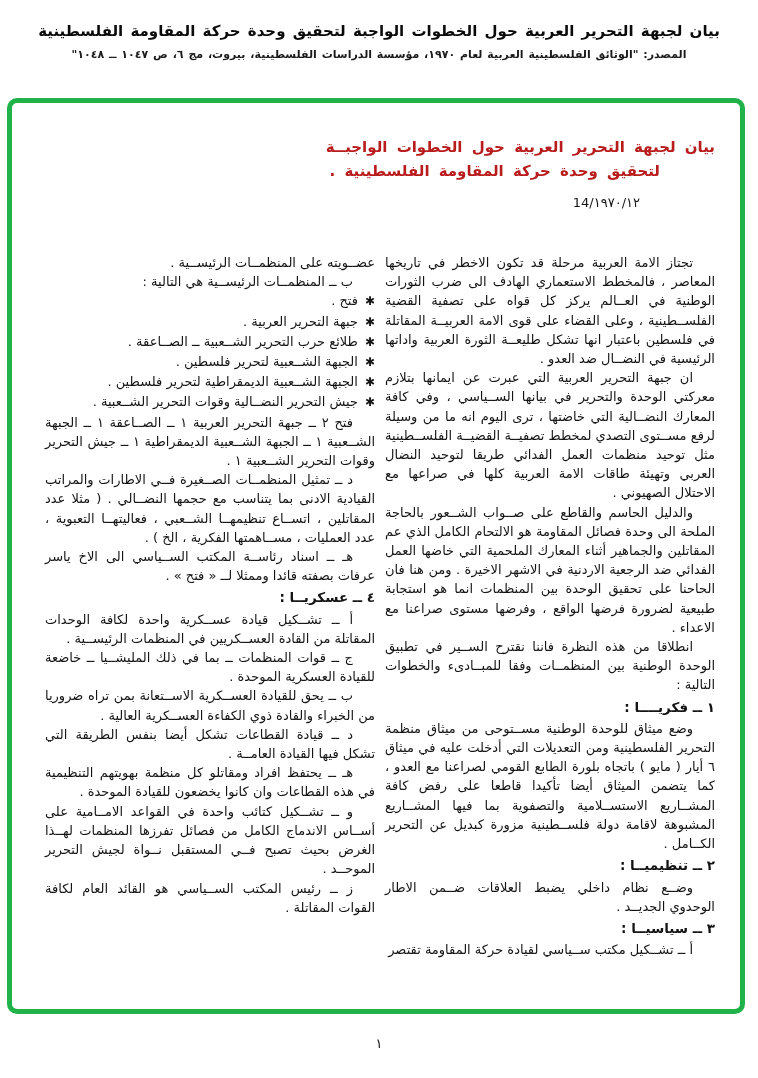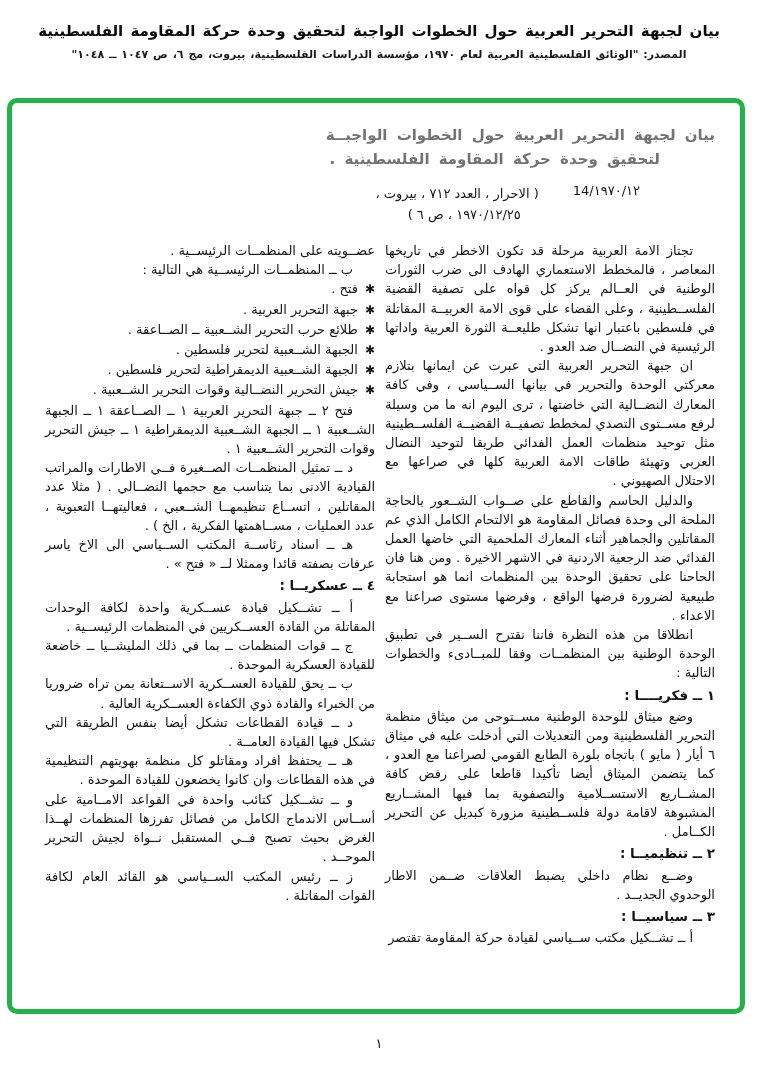--- a/index.html
+++ b/index.html
@@ -23,44 +23,44 @@
     width: 738px; height: 916px;
     border: 5px solid var(--green, #22b24a);
     border-radius: 10px;
     box-sizing: border-box;
     background: #ffffff;
   }
 
   
   .doc-title {
     direction: rtl; text-align: right;
-    margin: 20px 25px 0 25px;
+    margin: 32px 25px 0 25px;
     font-size: 15px; font-weight: bold;
     line-height: 24px; word-spacing: 4px;
-    color: #737373;
+    color: #b91c1c;
   }
   .doc-title .t2 { margin-right: 55px; }
 
   
   .meta {
     direction: rtl; display: flex; align-items: flex-start;
     margin: 12px 100px 0 25px;
     font-size: 13px; color: #161616;
   }
   .meta .date { white-space: nowrap; }
   .meta .cite { margin-right: 34px; text-align: right; line-height: 21px; }
   .meta .cite .l2 { margin-right: 18px; }
 
   
   .columns {
     direction: rtl;
     display: flex; gap: 10px;
     margin: 16px 25px 0 33px;
   }
-  .col { width: 330px; font-size: 13px; line-height: 19.2px; text-align: justify; color: #141414; }
+  .col { width: 330px; font-size: 13px; line-height: 19.2px; text-align: justify; color: #141414; margin-top: 27px; }
 
   .col p { margin: 0; text-indent: 22px; }
   .col p.cont { text-indent: 0; }
   .col .sect {
     margin: 3px 0 2px 0;
     font-weight: bold; font-size: 13.5px;
   }
   .li { display: flex; align-items: baseline; }
   .li .star { font-size: 12px; margin-left: 7px; flex: 0 0 auto; }
   .li .li-text { flex: 1 1 auto; }
@@ -81,24 +81,20 @@
 
 <div class="green-box">
 
   <div class="doc-title">
     <div>بيان لجبهة التحرير العربية حول الخطوات الواجبــة</div>
     <div class="t2">لتحقيق وحدة حركة المقاومة الفلسطينية .</div>
   </div>
 
   <div class="meta">
     <span class="date">١٩٧٠/١٢/14</span>
-    <div class="cite">
-      <div>( الاحرار ، العدد ٧١٢ ، بيروت ،</div>
-      <div class="l2">١٩٧٠/١٢/٢٥ ، ص ٦ )</div>
-    </div>
   </div>
 
   <div class="columns">
 
     <div class="col">
       <p>تجتاز الامة العربية مرحلة قد تكون الاخطر في تاريخها المعاصر ، فالمخطط الاستعماري الهادف الى ضرب الثورات الوطنية في العــالم يركز كل قواه على تصفية القضية الفلســطينية ، وعلى القضاء على قوى الامة العربيــة المقاتلة في فلسطين باعتبار انها تشكل طليعــة الثورة العربية واداتها الرئيسية في النضــال ضد العدو .</p>
       <p>ان جبهة التحرير العربية التي عبرت عن ايمانها بتلازم معركتي الوحدة والتحرير في بيانها الســياسي ، وفي كافة المعارك النضــالية التي خاضتها ، ترى اليوم انه ما من وسيلة لرفع مســتوى التصدي لمخطط تصفيــة القضيــة الفلســطينية مثل توحيد منظمات العمل الفدائي طريقا لتوحيد النضال العربي وتهيئة طاقات الامة العربية كلها في صراعها مع الاحتلال الصهيوني .</p>
       <p>والدليل الحاسم والقاطع على صــواب الشــعور بالحاجة الملحة الى وحدة فصائل المقاومة هو الالتحام الكامل الذي عم المقاتلين والجماهير أثناء المعارك الملحمية التي خاضها العمل الفدائي ضد الرجعية الاردنية في الاشهر الاخيرة . ومن هنا فان الحاحنا على تحقيق الوحدة بين المنظمات انما هو استجابة طبيعية لضرورة فرضها الواقع ، وفرضها مستوى صراعنا مع الاعداء .</p>
       <p>انطلاقا من هذه النظرة فاننا نقترح الســير في تطبيق الوحدة الوطنية بين المنظمــات وفقا للمبــادىء والخطوات التالية :</p>
       <div class="sect">١ ــ فكريــــا :</div>

